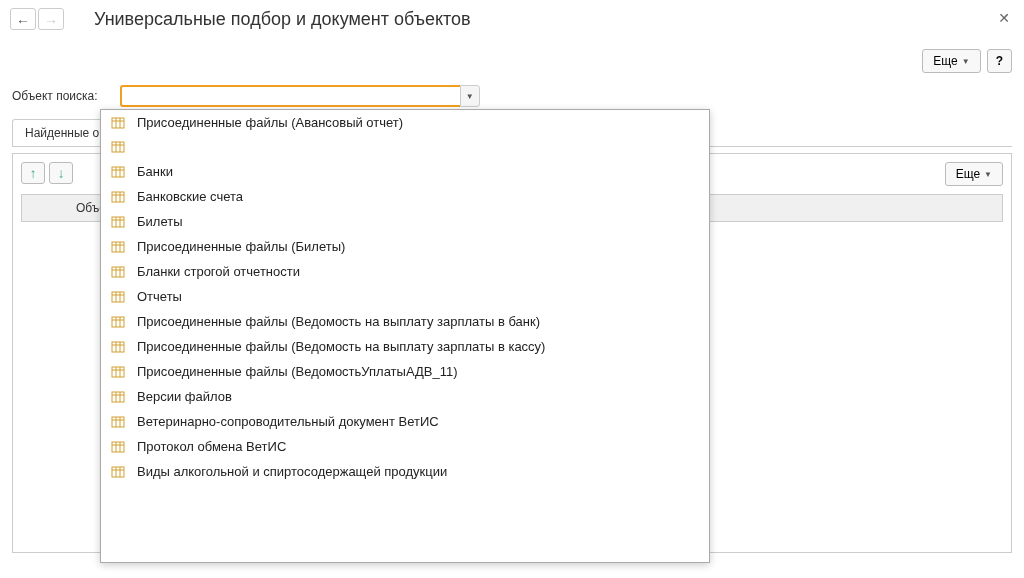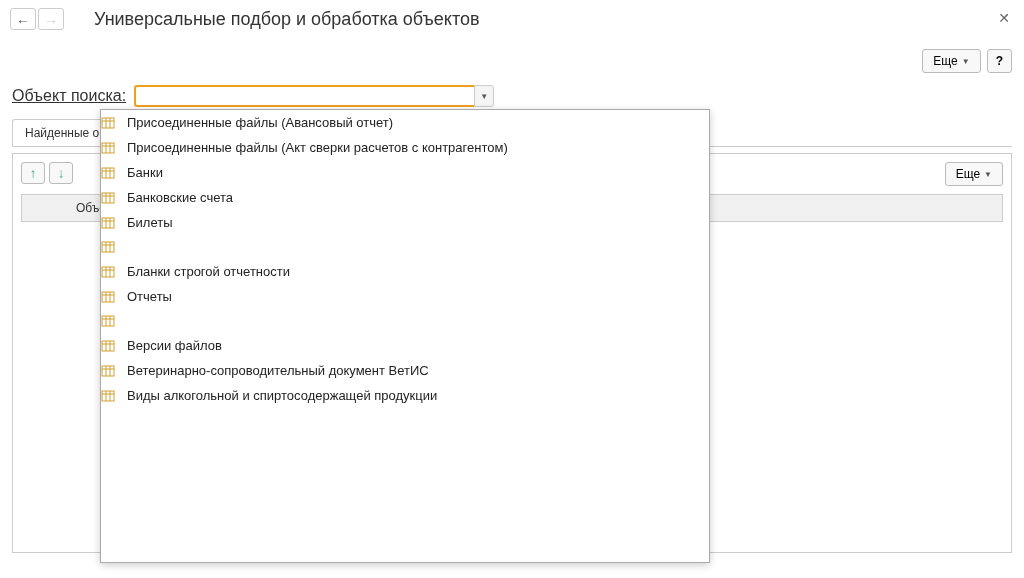--- a/index.html
+++ b/index.html
@@ -12,58 +12,58 @@
     .page-title { font-size: 18px; color: #333; font-weight: normal; }
     .close-btn { position: absolute; right: 12px; top: 10px; width: 16px; height: 16px; cursor: pointer; font-size: 14px; color: #666; display: flex; align-items: center; justify-content: center; }
     
     .content { padding: 10px 12px; }
     
     .toolbar-top { display: flex; justify-content: flex-end; gap: 6px; margin-bottom: 12px; }
     .btn { border: 1px solid #bbb; background: #f8f8f8; padding: 4px 10px; border-radius: 3px; cursor: pointer; font-size: 12px; display: flex; align-items: center; gap: 4px; text-align: right; }
     .btn-help { padding: 4px 8px; font-weight: bold; }
     
     .search-row { display: flex; align-items: center; margin-bottom: 12px; }
-    .search-label { margin-right: 8px; font-size: 16px; text-decoration: underline; }
+    .search-label { margin-right: 22px; font-size: 12px; }
     .search-field-wrap { position: relative; flex: 0 0 360px; }
     .search-input { width: 340px; height: 22px; border: 2px solid #f0a020; border-right: none; padding: 2px 6px; font-size: 12px; outline: none; border-radius: 3px 0 0 3px; }
     .search-dropdown-btn { width: 20px; height: 22px; border: 1px solid #ccc; background: #f5f5f5; cursor: pointer; display: flex; align-items: center; justify-content: center; position: absolute; top: 0; right: 0; border-radius: 0 3px 3px 0; }
     
     .tabs-row { display: flex; border-bottom: 1px solid #ccc; margin-bottom: 6px; }
     .tab { padding: 6px 12px; border: 1px solid #ccc; border-bottom: none; background: #fff; margin-right: 2px; border-radius: 3px 3px 0 0; font-size: 12px; cursor: pointer; }
     
     .panel { border: 1px solid #ccc; padding: 8px; background: #fff; min-height: 400px; }
     .panel-toolbar { display: flex; justify-content: space-between; margin-bottom: 8px; }
     .panel-toolbar-left { display: flex; gap: 4px; }
     .icon-btn { width: 24px; height: 22px; border: 1px solid #bbb; background: #f8f8f8; border-radius: 3px; cursor: pointer; display: flex; align-items: center; justify-content: center; }
     .arrow-up::before { content: "↑"; color: #4a8; }
     .arrow-down::before { content: "↓"; color: #4a8; }
     
     .table-header { background: #f0f0f0; border: 1px solid #ccc; padding: 6px; display: flex; }
     .table-col { font-size: 12px; padding: 0 8px; }
     
     .dropdown-popup { position: absolute; top: 109px; left: 100px; width: 610px; height: 454px; background: #fff; border: 1px solid #aaa; box-shadow: 0 2px 8px rgba(0,0,0,0.2); z-index: 100; overflow-y: auto; overflow-x: hidden; }
-    .dropdown-item { display: flex; align-items: center; padding: 5px 0; cursor: pointer; font-size: 13px; color: #222; }
+    .dropdown-item { display: flex; align-items: center; padding: 5px 10px; cursor: pointer; font-size: 13px; color: #222; }
     .item-icon { width: 14px; height: 14px; margin-right: 12px; flex-shrink: 0; }
     .item-icon svg { width: 14px; height: 14px; }
     
     .dropdown-popup::-webkit-scrollbar { width: 10px; }
     .dropdown-popup::-webkit-scrollbar-track { background: #f0f0f0; }
     .dropdown-popup::-webkit-scrollbar-thumb { background: #c0c0c0; border-radius: 5px; }
     
     .chevron-down { font-size: 8px; color: #555; }
   </style>
 </head>
 <body>
 
 <div class="header">
   <div class="nav-buttons">
     <button class="nav-btn">←</button>
     <button class="nav-btn disabled">→</button>
   </div>
-  <div class="page-title">Универсальные подбор и обработка объектов</div>
+  <div class="page-title">Универсальные подбор и документ объектов</div>
   <div class="close-btn">✕</div>
 </div>
 
 <div class="content">
   <div class="toolbar-top">
     <button class="btn">
       <span>Еще</span>
       <span class="chevron-down">▼</span>
     </button>
     <button class="btn btn-help">
@@ -115,21 +115,20 @@
         </svg></span>
       <span>Присоединенные файлы (Авансовый отчет)</span>
     </div>
     <div class="dropdown-item">
       <span class="item-icon"><svg viewBox="0 0 14 14">
           <rect x="1" y="2" width="12" height="10" fill="none" stroke="#d0a030" stroke-width="1"></rect>
           <line x1="1" y1="5" x2="13" y2="5" stroke="#d0a030" stroke-width="1"></line>
           <line x1="5" y1="2" x2="5" y2="12" stroke="#d0a030" stroke-width="1"></line>
           <line x1="9" y1="2" x2="9" y2="12" stroke="#d0a030" stroke-width="1"></line>
         </svg></span>
-      <span>Присоединенные файлы (Акт сверки расчетов с контрагентом)</span>
     </div>
     <div class="dropdown-item">
       <span class="item-icon"><svg viewBox="0 0 14 14">
           <rect x="1" y="2" width="12" height="10" fill="none" stroke="#d0a030" stroke-width="1"></rect>
           <line x1="1" y1="5" x2="13" y2="5" stroke="#d0a030" stroke-width="1"></line>
           <line x1="5" y1="2" x2="5" y2="12" stroke="#d0a030" stroke-width="1"></line>
           <line x1="9" y1="2" x2="9" y2="12" stroke="#d0a030" stroke-width="1"></line>
         </svg></span>
       <span>Банки</span>
     </div>
@@ -151,20 +150,21 @@
         </svg></span>
       <span>Билеты</span>
     </div>
     <div class="dropdown-item">
       <span class="item-icon"><svg viewBox="0 0 14 14">
           <rect x="1" y="2" width="12" height="10" fill="none" stroke="#d0a030" stroke-width="1"></rect>
           <line x1="1" y1="5" x2="13" y2="5" stroke="#d0a030" stroke-width="1"></line>
           <line x1="5" y1="2" x2="5" y2="12" stroke="#d0a030" stroke-width="1"></line>
           <line x1="9" y1="2" x2="9" y2="12" stroke="#d0a030" stroke-width="1"></line>
         </svg></span>
+      <span>Присоединенные файлы (Билеты)</span>
     </div>
     <div class="dropdown-item">
       <span class="item-icon"><svg viewBox="0 0 14 14">
           <rect x="1" y="2" width="12" height="10" fill="none" stroke="#d0a030" stroke-width="1"></rect>
           <line x1="1" y1="5" x2="13" y2="5" stroke="#d0a030" stroke-width="1"></line>
           <line x1="5" y1="2" x2="5" y2="12" stroke="#d0a030" stroke-width="1"></line>
           <line x1="9" y1="2" x2="9" y2="12" stroke="#d0a030" stroke-width="1"></line>
         </svg></span>
       <span>Бланки строгой отчетности</span>
     </div>
@@ -177,20 +177,39 @@
         </svg></span>
       <span>Отчеты</span>
     </div>
     <div class="dropdown-item">
       <span class="item-icon"><svg viewBox="0 0 14 14">
           <rect x="1" y="2" width="12" height="10" fill="none" stroke="#d0a030" stroke-width="1"></rect>
           <line x1="1" y1="5" x2="13" y2="5" stroke="#d0a030" stroke-width="1"></line>
           <line x1="5" y1="2" x2="5" y2="12" stroke="#d0a030" stroke-width="1"></line>
           <line x1="9" y1="2" x2="9" y2="12" stroke="#d0a030" stroke-width="1"></line>
         </svg></span>
+      <span>Присоединенные файлы (Ведомость на выплату зарплаты в банк)</span>
+    </div>
+    <div class="dropdown-item">
+      <span class="item-icon"><svg viewBox="0 0 14 14">
+          <rect x="1" y="2" width="12" height="10" fill="none" stroke="#d0a030" stroke-width="1"></rect>
+          <line x1="1" y1="5" x2="13" y2="5" stroke="#d0a030" stroke-width="1"></line>
+          <line x1="5" y1="2" x2="5" y2="12" stroke="#d0a030" stroke-width="1"></line>
+          <line x1="9" y1="2" x2="9" y2="12" stroke="#d0a030" stroke-width="1"></line>
+        </svg></span>
+      <span>Присоединенные файлы (Ведомость на выплату зарплаты в кассу)</span>
+    </div>
+    <div class="dropdown-item">
+      <span class="item-icon"><svg viewBox="0 0 14 14">
+          <rect x="1" y="2" width="12" height="10" fill="none" stroke="#d0a030" stroke-width="1"></rect>
+          <line x1="1" y1="5" x2="13" y2="5" stroke="#d0a030" stroke-width="1"></line>
+          <line x1="5" y1="2" x2="5" y2="12" stroke="#d0a030" stroke-width="1"></line>
+          <line x1="9" y1="2" x2="9" y2="12" stroke="#d0a030" stroke-width="1"></line>
+        </svg></span>
+      <span>Присоединенные файлы (ВедомостьУплатыАДВ_11)</span>
     </div>
     <div class="dropdown-item">
       <span class="item-icon"><svg viewBox="0 0 14 14">
           <rect x="1" y="2" width="12" height="10" fill="none" stroke="#d0a030" stroke-width="1"></rect>
           <line x1="1" y1="5" x2="13" y2="5" stroke="#d0a030" stroke-width="1"></line>
           <line x1="5" y1="2" x2="5" y2="12" stroke="#d0a030" stroke-width="1"></line>
           <line x1="9" y1="2" x2="9" y2="12" stroke="#d0a030" stroke-width="1"></line>
         </svg></span>
       <span>Версии файлов</span>
     </div>
@@ -203,15 +222,24 @@
         </svg></span>
       <span>Ветеринарно-сопроводительный документ ВетИС</span>
     </div>
     <div class="dropdown-item">
       <span class="item-icon"><svg viewBox="0 0 14 14">
           <rect x="1" y="2" width="12" height="10" fill="none" stroke="#d0a030" stroke-width="1"></rect>
           <line x1="1" y1="5" x2="13" y2="5" stroke="#d0a030" stroke-width="1"></line>
           <line x1="5" y1="2" x2="5" y2="12" stroke="#d0a030" stroke-width="1"></line>
           <line x1="9" y1="2" x2="9" y2="12" stroke="#d0a030" stroke-width="1"></line>
         </svg></span>
+      <span>Протокол обмена ВетИС</span>
+    </div>
+    <div class="dropdown-item">
+      <span class="item-icon"><svg viewBox="0 0 14 14">
+          <rect x="1" y="2" width="12" height="10" fill="none" stroke="#d0a030" stroke-width="1"></rect>
+          <line x1="1" y1="5" x2="13" y2="5" stroke="#d0a030" stroke-width="1"></line>
+          <line x1="5" y1="2" x2="5" y2="12" stroke="#d0a030" stroke-width="1"></line>
+          <line x1="9" y1="2" x2="9" y2="12" stroke="#d0a030" stroke-width="1"></line>
+        </svg></span>
       <span>Виды алкогольной и спиртосодержащей продукции</span>
     </div>
   </div>
 
 </body></html>

